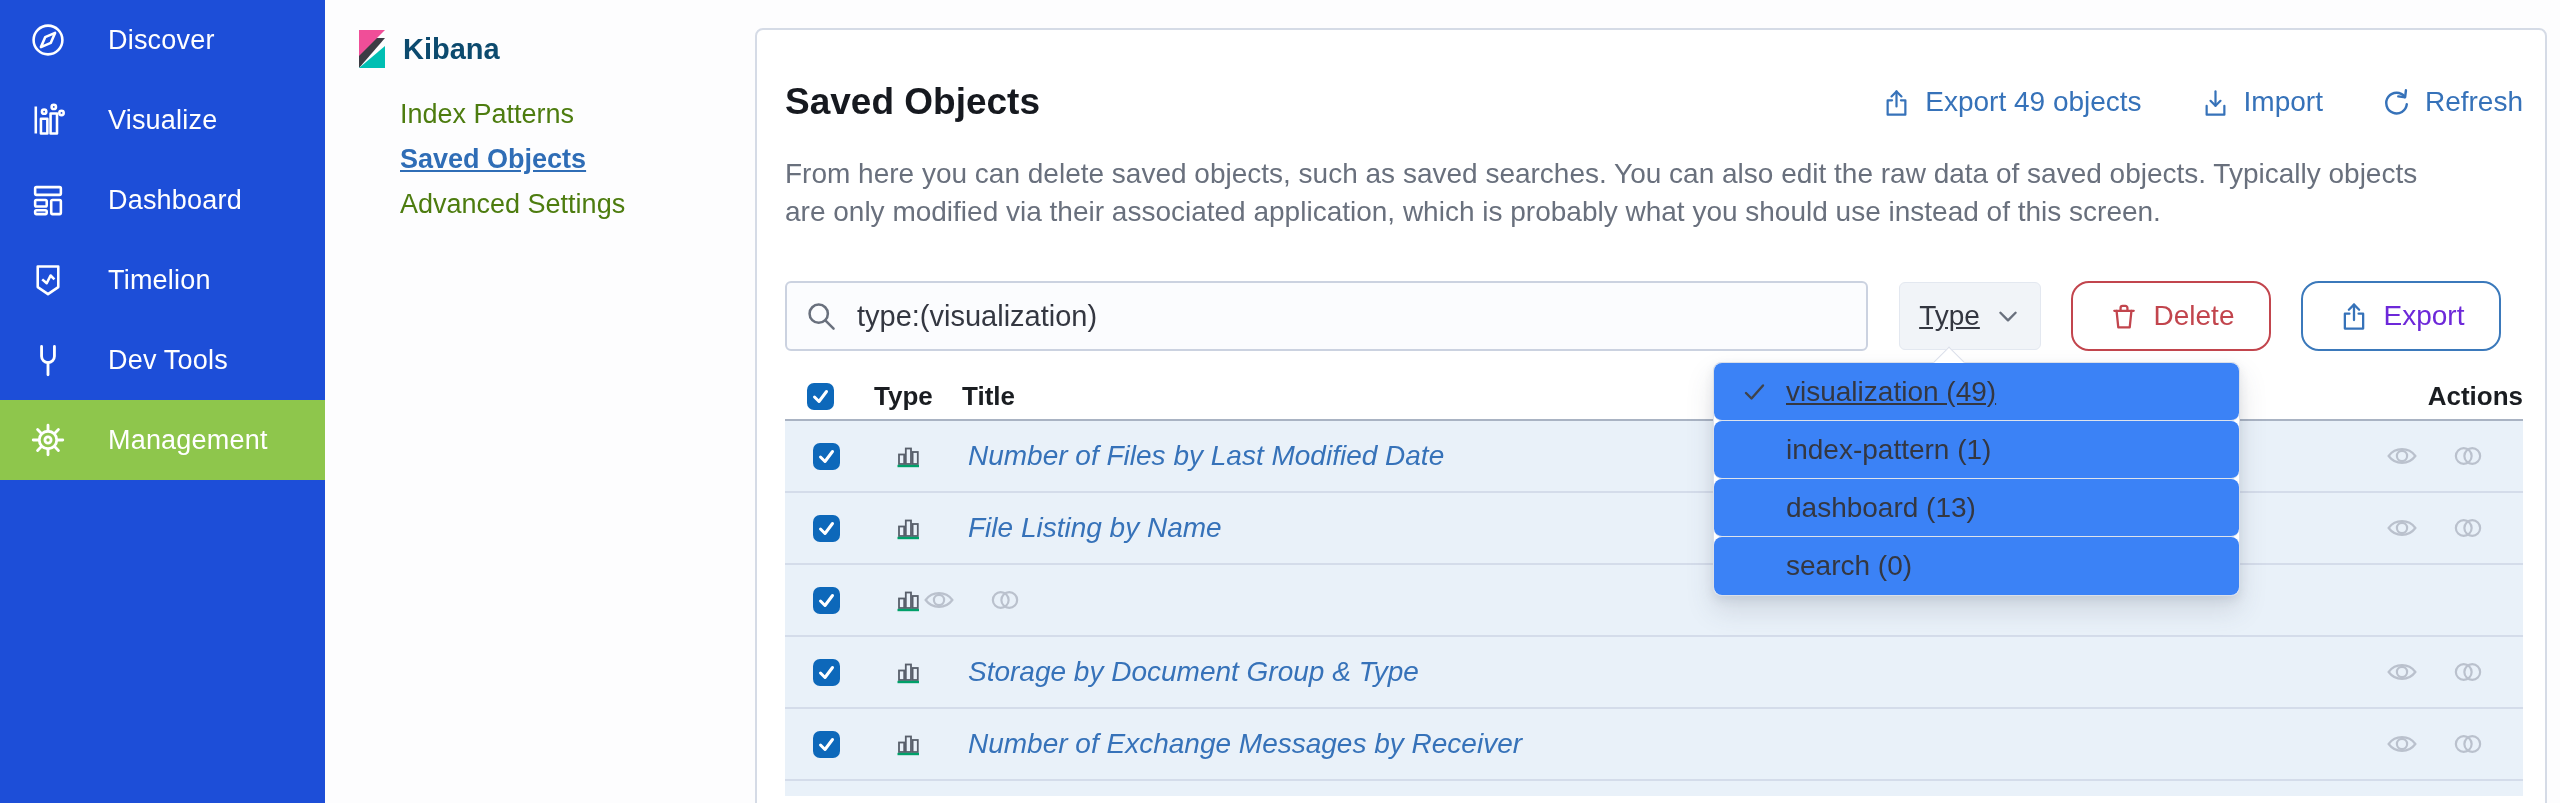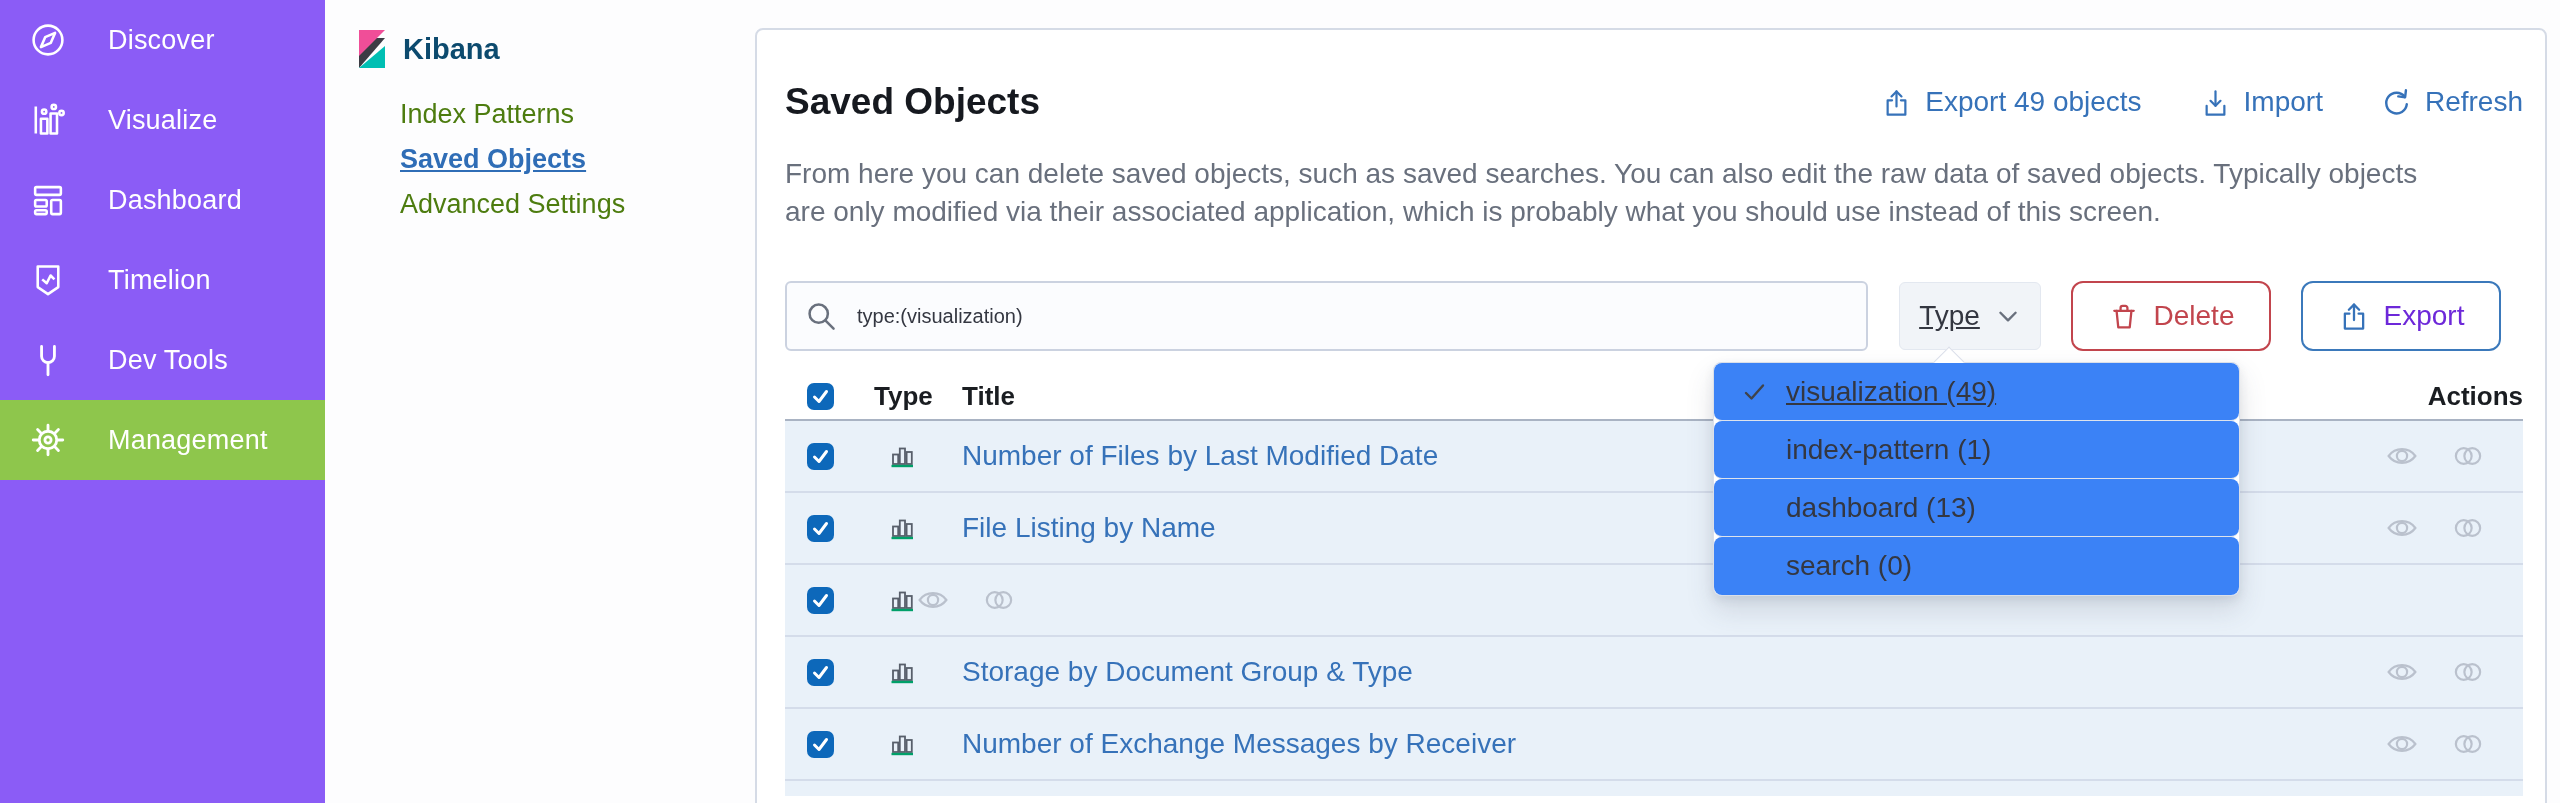--- a/index.html
+++ b/index.html
@@ -8,21 +8,21 @@
     position:relative;
     font-family:"Liberation Sans", sans-serif;
     background:#fdfdfe;
     color:#343741;
   }
   svg { display:block; }
 
   
   .left-sidebar {
     position:absolute; left:0; top:0; width:325px; height:803px;
-    background:#8b5cf6; z-index:5;
+    background:#1d4ed8; z-index:5;
   }
   .side-item {
     height:80px; display:flex; align-items:center;
     padding-left:30px; cursor:pointer;
   }
   .side-item .side-icon { width:36px; height:36px; flex:0 0 36px; }
   .side-item .side-label {
     margin-left:42px; color:#ffffff; font-size:27px; letter-spacing:.2px;
   }
   .side-item.active { background:#8ec64c; }
@@ -65,55 +65,55 @@
   
   .controls { margin-top:50px; display:flex; align-items:center; }
   .search-box {
     width:1083px; height:70px; background:#fbfcfe;
     border:2px solid #cbd2e0; border-radius:6px;
     display:flex; align-items:center; padding:0 18px;
   }
   .search-box svg { width:32px; height:32px; flex:0 0 32px; }
   .search-input {
     flex:1; margin-left:20px; border:none; outline:none; background:transparent;
-    font-family:"Liberation Sans", sans-serif; font-size:20px; color:#343741;
+    font-family:"Liberation Sans", sans-serif; font-size:29px; color:#343741;
   }
   .type-filter {
     margin-left:31px; width:142px; height:68px; background:#f1f4f8;
     border:1px solid #e3e8f0; border-radius:6px;
     display:flex; align-items:center; justify-content:center; gap:15px;
     cursor:pointer;
   }
   .type-filter .type-label {
     font-size:28px; color:#343741; text-decoration:underline;
   }
   .btn {
-    height:70px; border-radius:12px; background:#ffffff;
+    height:70px; border-radius:18px; background:#ffffff;
     display:flex; align-items:center; justify-content:center; gap:14px;
     font-size:28px; cursor:pointer;
   }
   .btn svg { width:32px; height:32px; }
   .btn-delete { margin-left:30px; width:200px; border:2px solid #c2454d; color:#c2454d; }
   .btn-export { margin-left:30px; width:200px; border:2px solid #3b79bb; color:#6d28d9; }
 
   
   .obj-table { margin-top:22px; }
   .t-header {
     height:48px; display:flex; align-items:center; padding-left:22px;
     border-bottom:2px solid #a9b3c3;
     font-size:26px; font-weight:700; color:#1a1d21;
   }
   .t-header .h-check { width:27px; }
   .t-header .h-type { margin-left:40px; width:88px; }
   .t-header .h-title { flex:1; }
   .t-header .h-actions { padding-right:0px; }
 
   .t-row {
-    height:72px; display:flex; align-items:center; padding-left:22px;
-    background:#e9f1f9; border-bottom:2px solid #d4dcea;
+    height:72px; display:flex; align-items:center; padding-left:28px;
+    background:#e9f1f9; border-bottom:2px solid #d4dcea;font-style:italic;
   }
   .t-row .checkbox { flex:0 0 27px; }
   .row-type-icon { margin-left:54px; width:28px; height:28px; flex:0 0 28px; }
   .row-title {
     margin-left:46px; flex:1; font-size:28px; color:#3672b9;
     cursor:pointer; white-space:nowrap; overflow:hidden;
   }
   .row-actions { display:flex; align-items:center; gap:32px; padding-right:38px; }
   .row-actions svg { width:34px; height:34px; cursor:pointer; }
   .t-row-partial { height:15px; background:#e9f1f9; }

